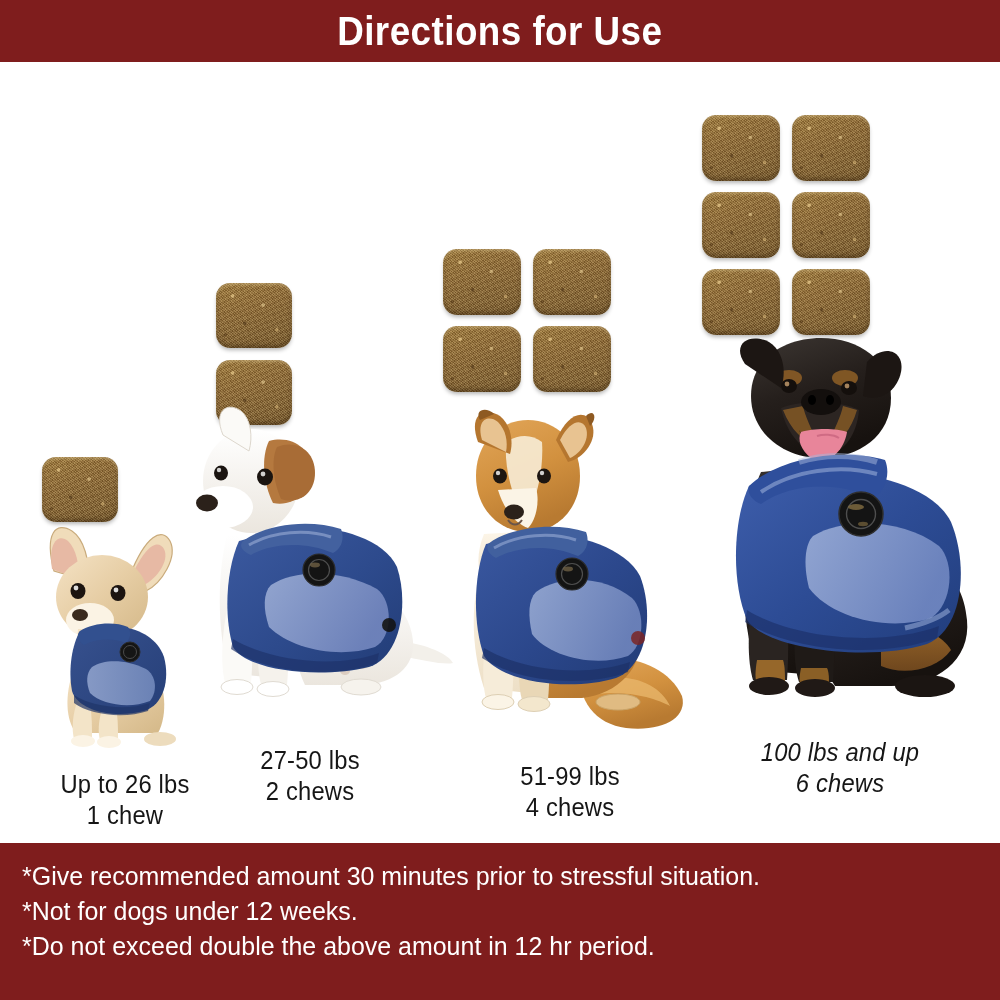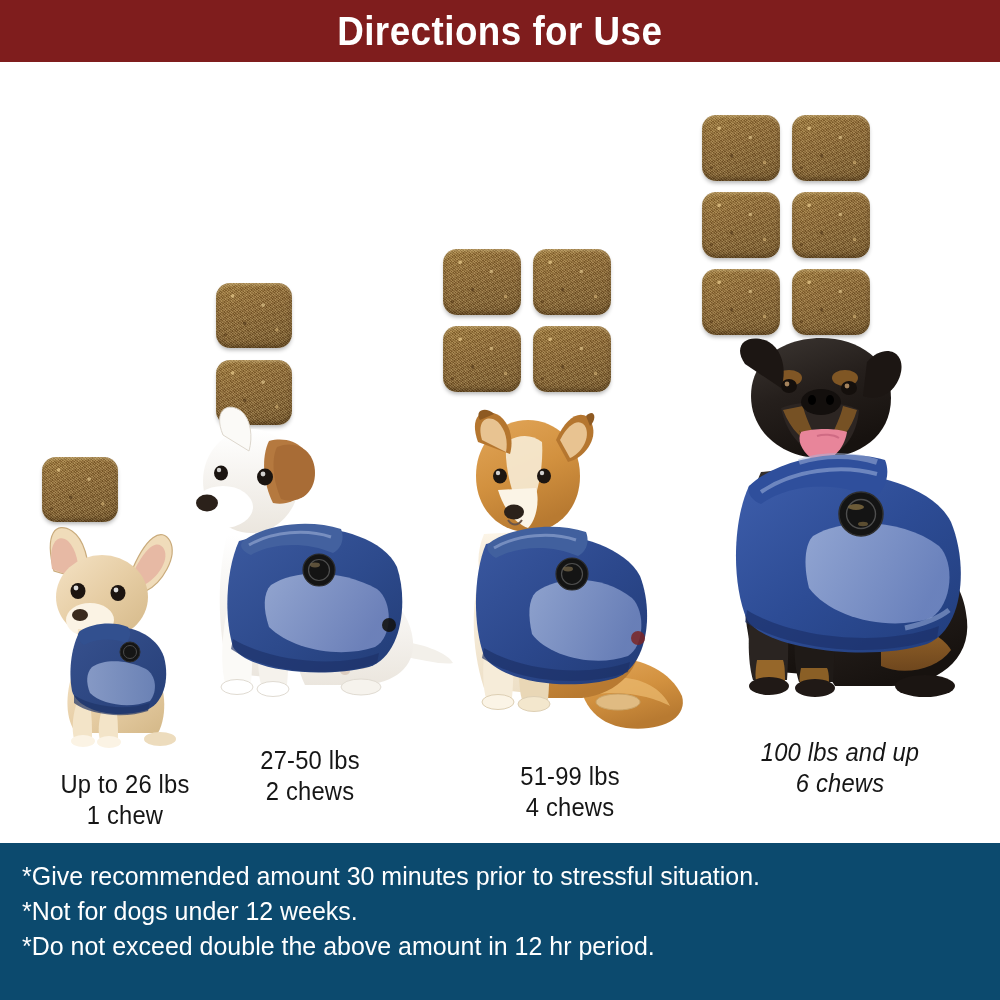--- a/index.html
+++ b/index.html
@@ -68,21 +68,21 @@
     line-height:31px;
     letter-spacing:0.2px;
     transform:scaleX(0.95);
   }
   .caption .cap-weight{ display:block; white-space:nowrap; }
   .caption .cap-dose{ display:block; white-space:nowrap; }
 
   
   .footer-banner{
     position:absolute; left:0; top:843px; width:1000px; height:157px;
-    background:#0c4a6e;
+    background:#7f1d1d;
     padding:16px 22px 6px 22px;
   }
   .footer-line{
     color:#ffffff;
     font-size:26px;
     line-height:35px;
     white-space:nowrap;
     transform:scaleX(0.96);
     transform-origin:left center;
   }

